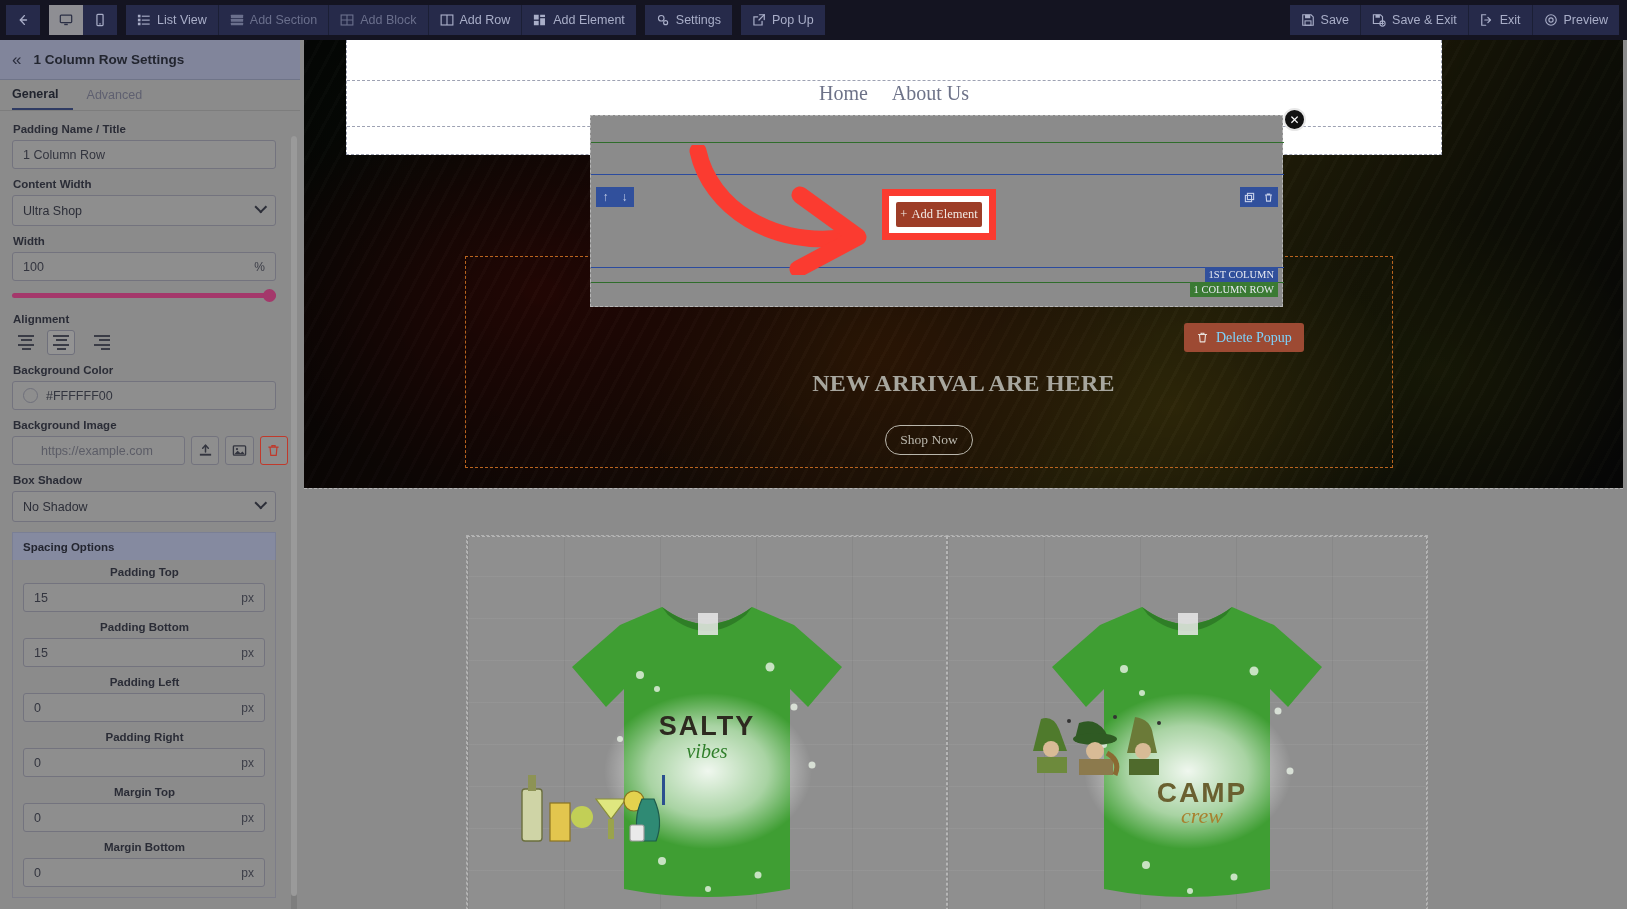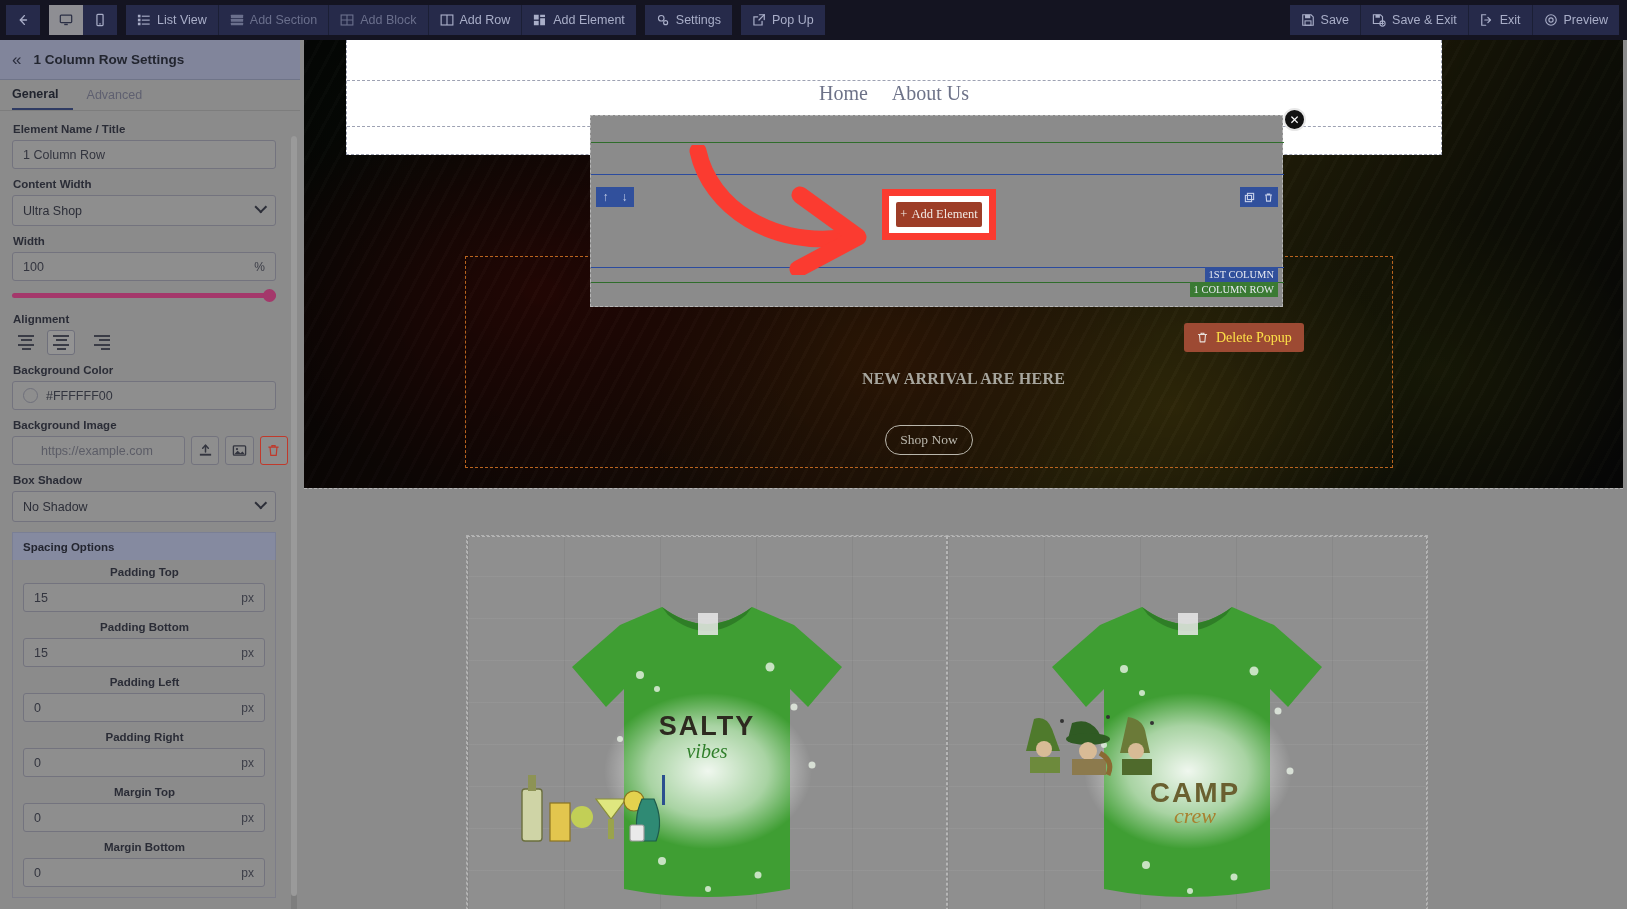--- a/index.html
+++ b/index.html
@@ -211,34 +211,34 @@
     position: absolute; top: 238px; left: 0; width: 1327px;
     text-align: center;
     font-family: "Liberation Serif", serif;
     font-size: 30px; font-weight: bold; color: #9a9a98;
     margin-left: -300px; padding-left: 300px;
   }
   #hero-sub {
     position: absolute; top: 330px; left: 0; width: 1327px;
     text-align: center;
     font-family: "Liberation Serif", serif;
-    font-size: 16px; font-weight: bold; color: #a7a69e; letter-spacing: .2px;
+    font-size: 24px; font-weight: bold; color: #a7a69e; letter-spacing: .2px;
   }
   #hero-btn {
     position: absolute; top: 385px; left: 585px;
     width: 88px; height: 30px; border-radius: 16px;
     border: 1px solid #b9b6ac;
     display: flex; align-items: center; justify-content: center;
     font-family: "Liberation Serif", serif;
     font-size: 13.5px; color: #bbb8ae; cursor: pointer;
   }
   #delete-popup {
     position: absolute; top: 283px; left: 884px;
     height: 29px; padding: 0 12px;
-    background: #9d4a33; color: #fde047;
+    background: #9d4a33; color: #7dd3fc;
     display: flex; align-items: center; gap: 7px;
     font-family: "Liberation Serif", serif; font-size: 14px;
     border-radius: 3px; cursor: pointer;
   }
   #delete-popup svg { width: 13px; height: 13px; }
 
   
   #popup {
     position: absolute; left: 290px; top: 75px;
     width: 693px; height: 192px;
@@ -499,21 +499,21 @@
     <span class="chev">«</span>
     <span id="panel-title">1 Column Row Settings</span>
   </div>
 
   <div id="tabs">
     <div class="tab sel">General</div>
     <div class="tab">Advanced</div>
   </div>
 
   <div id="panel-body">
-    <div class="fld-label">Element Name / Title</div>
+    <div class="fld-label">Padding Name / Title</div>
     <div class="inp">
       <span>1 Column Row</span>
     </div>
 
     <div class="fld-label">Content Width</div>
     <div class="sel-box">
       <span>Ultra Shop</span>
       <span class="caret"></span>
     </div>
 
@@ -775,21 +775,21 @@
               <circle cx="150" cy="104" r="3"></circle>
               <circle cx="262" cy="82" r="4.5"></circle>
             <circle cx="286" cy="122" r="3.5"></circle>
               <circle cx="112" cy="156" r="3"></circle>
               <circle cx="298" cy="182" r="3.5"></circle>
             <circle cx="154" cy="276" r="4"></circle>
               <circle cx="242" cy="288" r="3.5"></circle>
               <circle cx="198" cy="302" r="3"></circle>
           </g>
         </svg>
-        <div class="tee-art" style="top:120px; left:8px;">
+        <div class="tee-art" style="top:120px; left:15px;">
           <svg width="180" height="72" viewBox="0 0 180 72">
             <g>
               <path d="M34 10 q12 -4 18 10 l8 22 h-34 l6 -24 z" fill="#4f7a2c"></path>
               <circle cx="44" cy="40" r="8" fill="#d8bb96"></circle>
               <path d="M30 48 h30 v16 h-30 z" fill="#6d8a3c"></path>
               <path d="M72 14 q16 -6 26 8 l4 8 h-34 z" fill="#2f5a23"></path>
               <ellipse cx="88" cy="30" rx="22" ry="6" fill="#2f5a23"></ellipse>
               <circle cx="88" cy="42" r="9" fill="#d8bb96"></circle>
               <path d="M72 50 h34 v16 h-34 z" fill="#8c7a4d"></path>
               <path d="M100 44 q14 8 8 22" stroke="#8a6a32" stroke-width="5" fill="none"></path>

